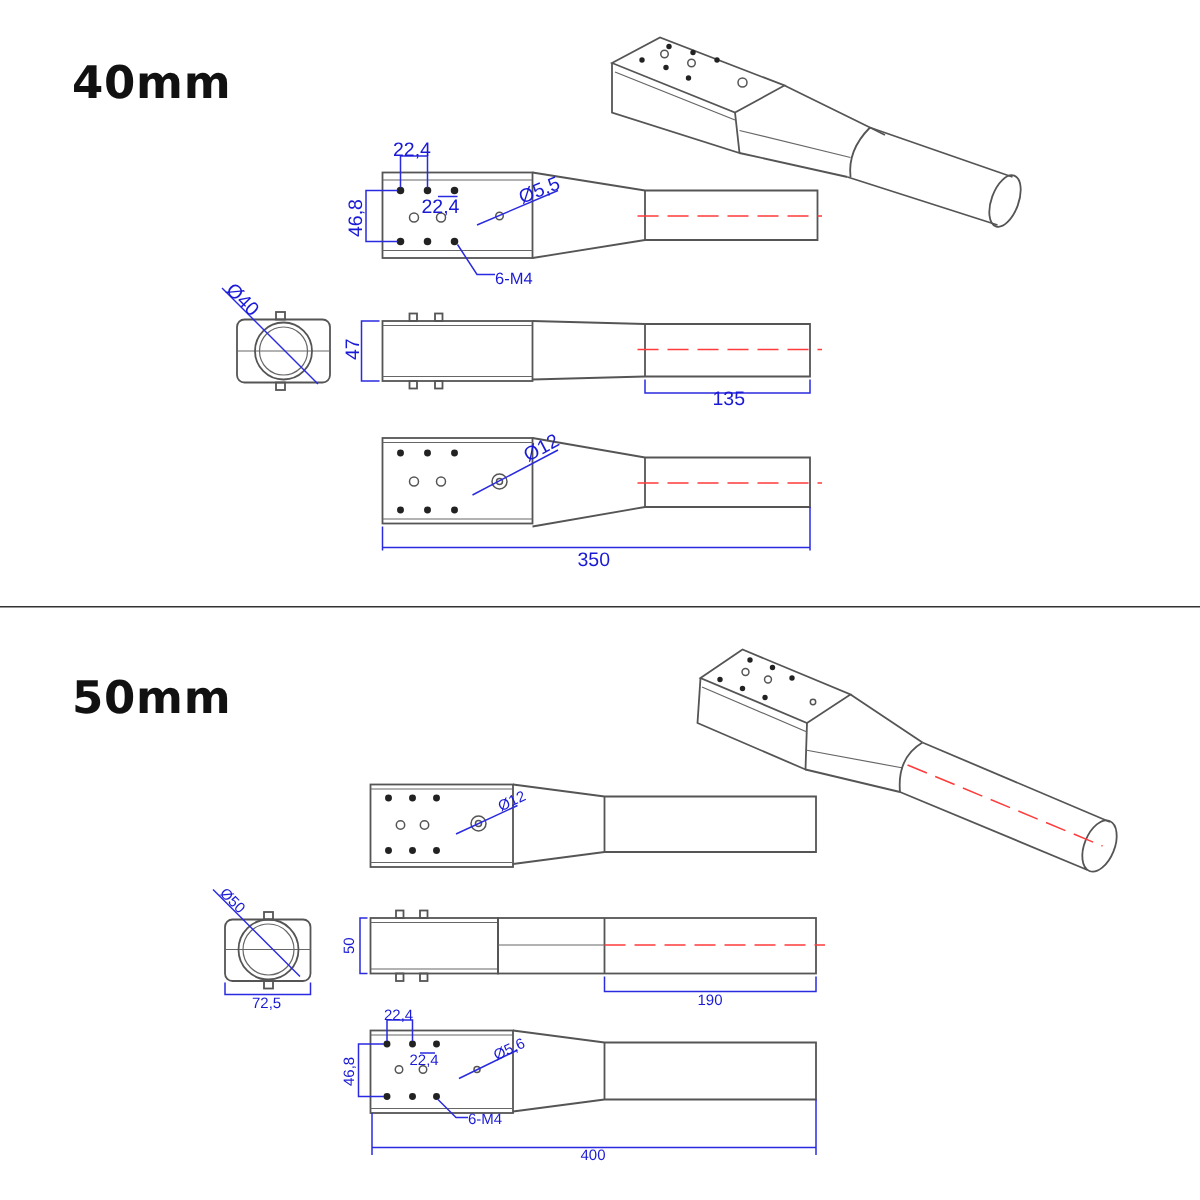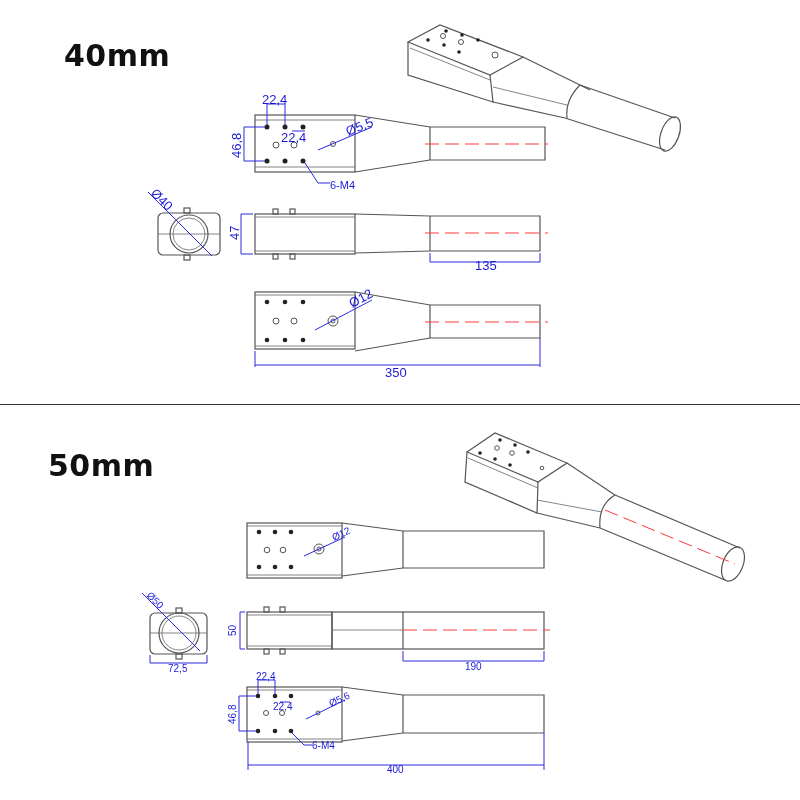--- a/index.html
+++ b/index.html
@@ -11,21 +11,21 @@
   .ln{stroke:#555;fill:none;stroke-width:1.2;}
   .thin{stroke:#666;fill:none;stroke-width:0.8;}
   .blue{stroke:#2a2ae0;fill:none;stroke-width:1;}
   .center{stroke:#ff3b3b;stroke-width:1;stroke-dasharray:14 6;fill:none;}
   .hole{fill:#222;}
   .ohole{fill:#fff;stroke:#555;stroke-width:1;}
 </style>
 </head>
 <body>
 
-<div class="section-title" style="left:64px;top:38px;">40mm</div>
+<div class="section-title" style="left:48px;top:38px;">40mm</div>
 <div class="divider"></div>
 <div class="section-title" style="left:48px;top:448px;text-align:center;">50mm</div>
 
 <svg width="800" height="800" viewBox="0 0 800 800">
 
   <g>
     <polygon class="ln" points="408,42 440,25 523,57 490,75"></polygon>
     <polyline class="ln" points="408,42 408,75 493,102 490,75"></polyline>
     <line class="thin" x1="410" y1="48" x2="490" y2="80"></line>
     <polyline class="ln" points="523,57 580,85 590,90"></polyline>

